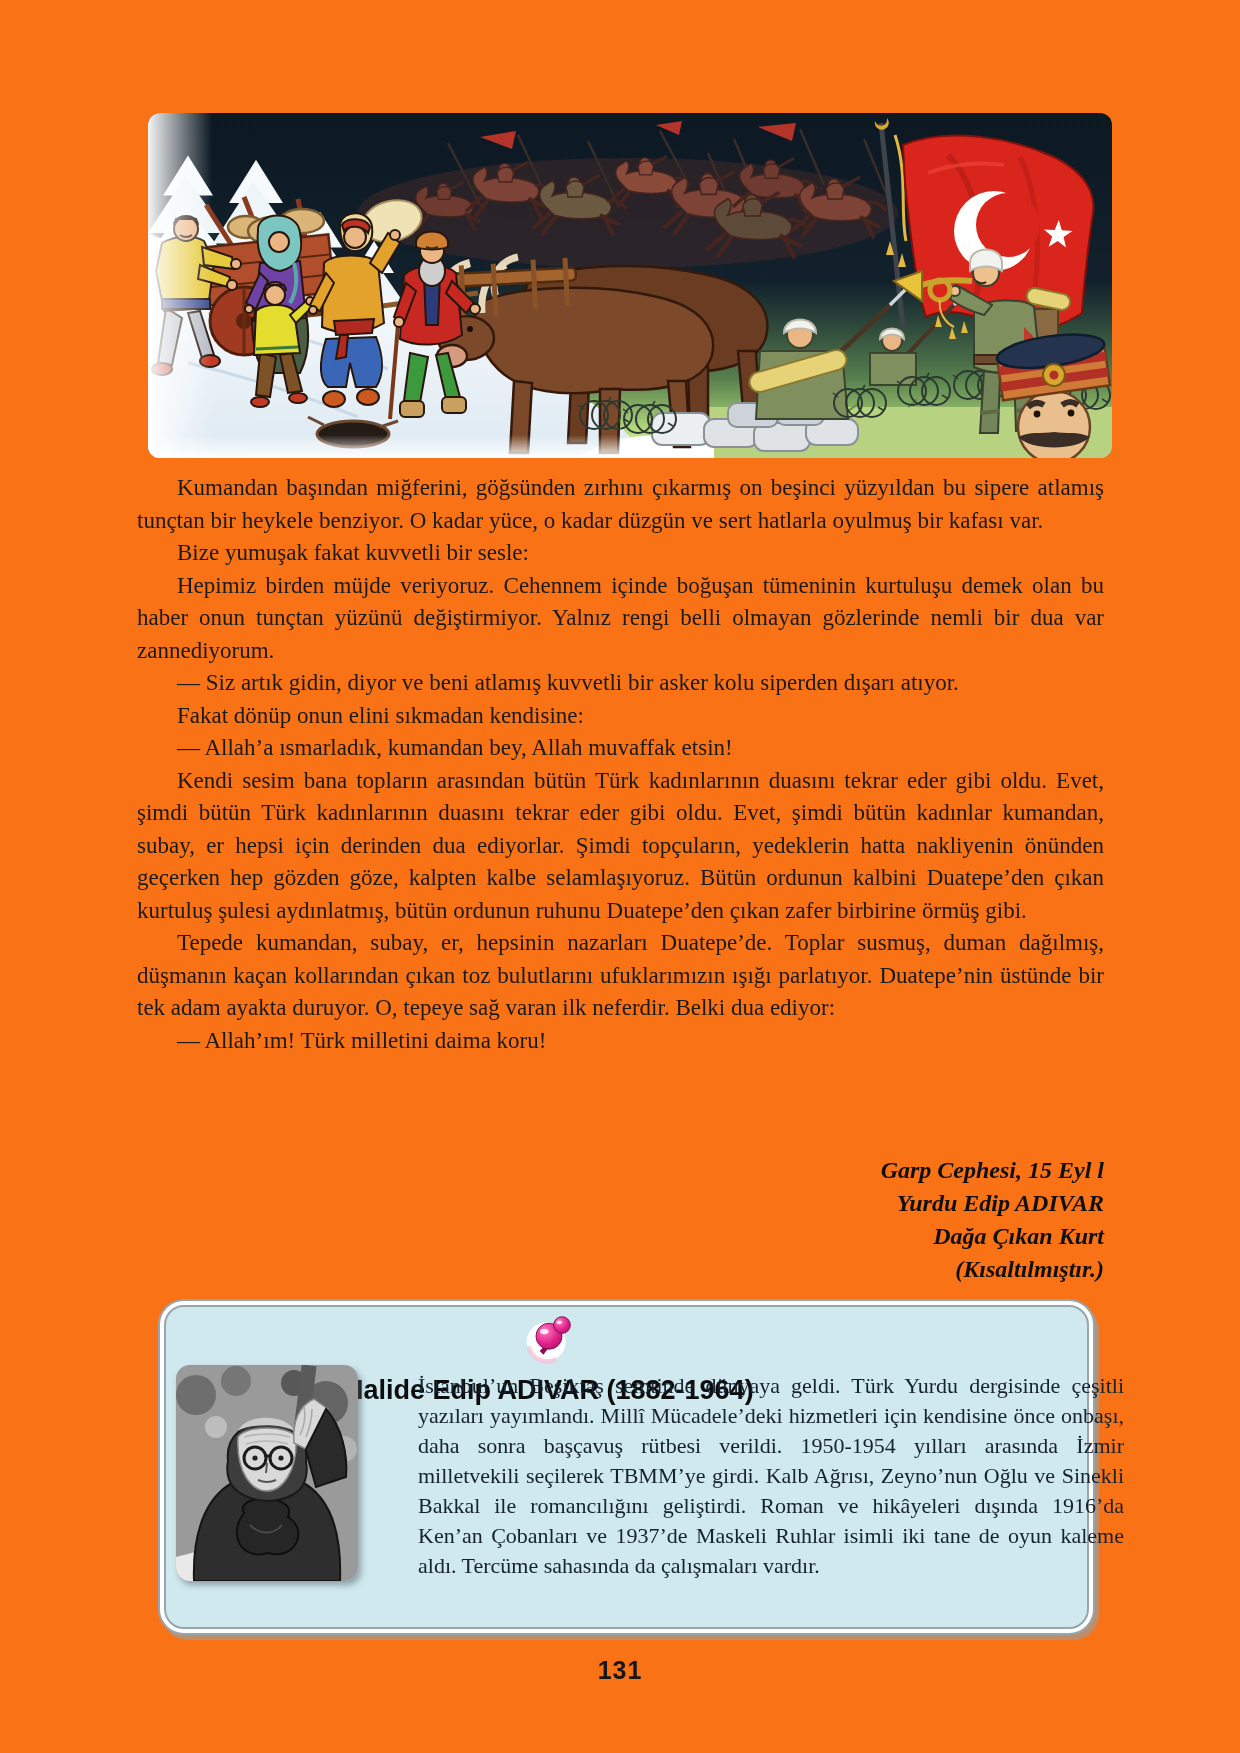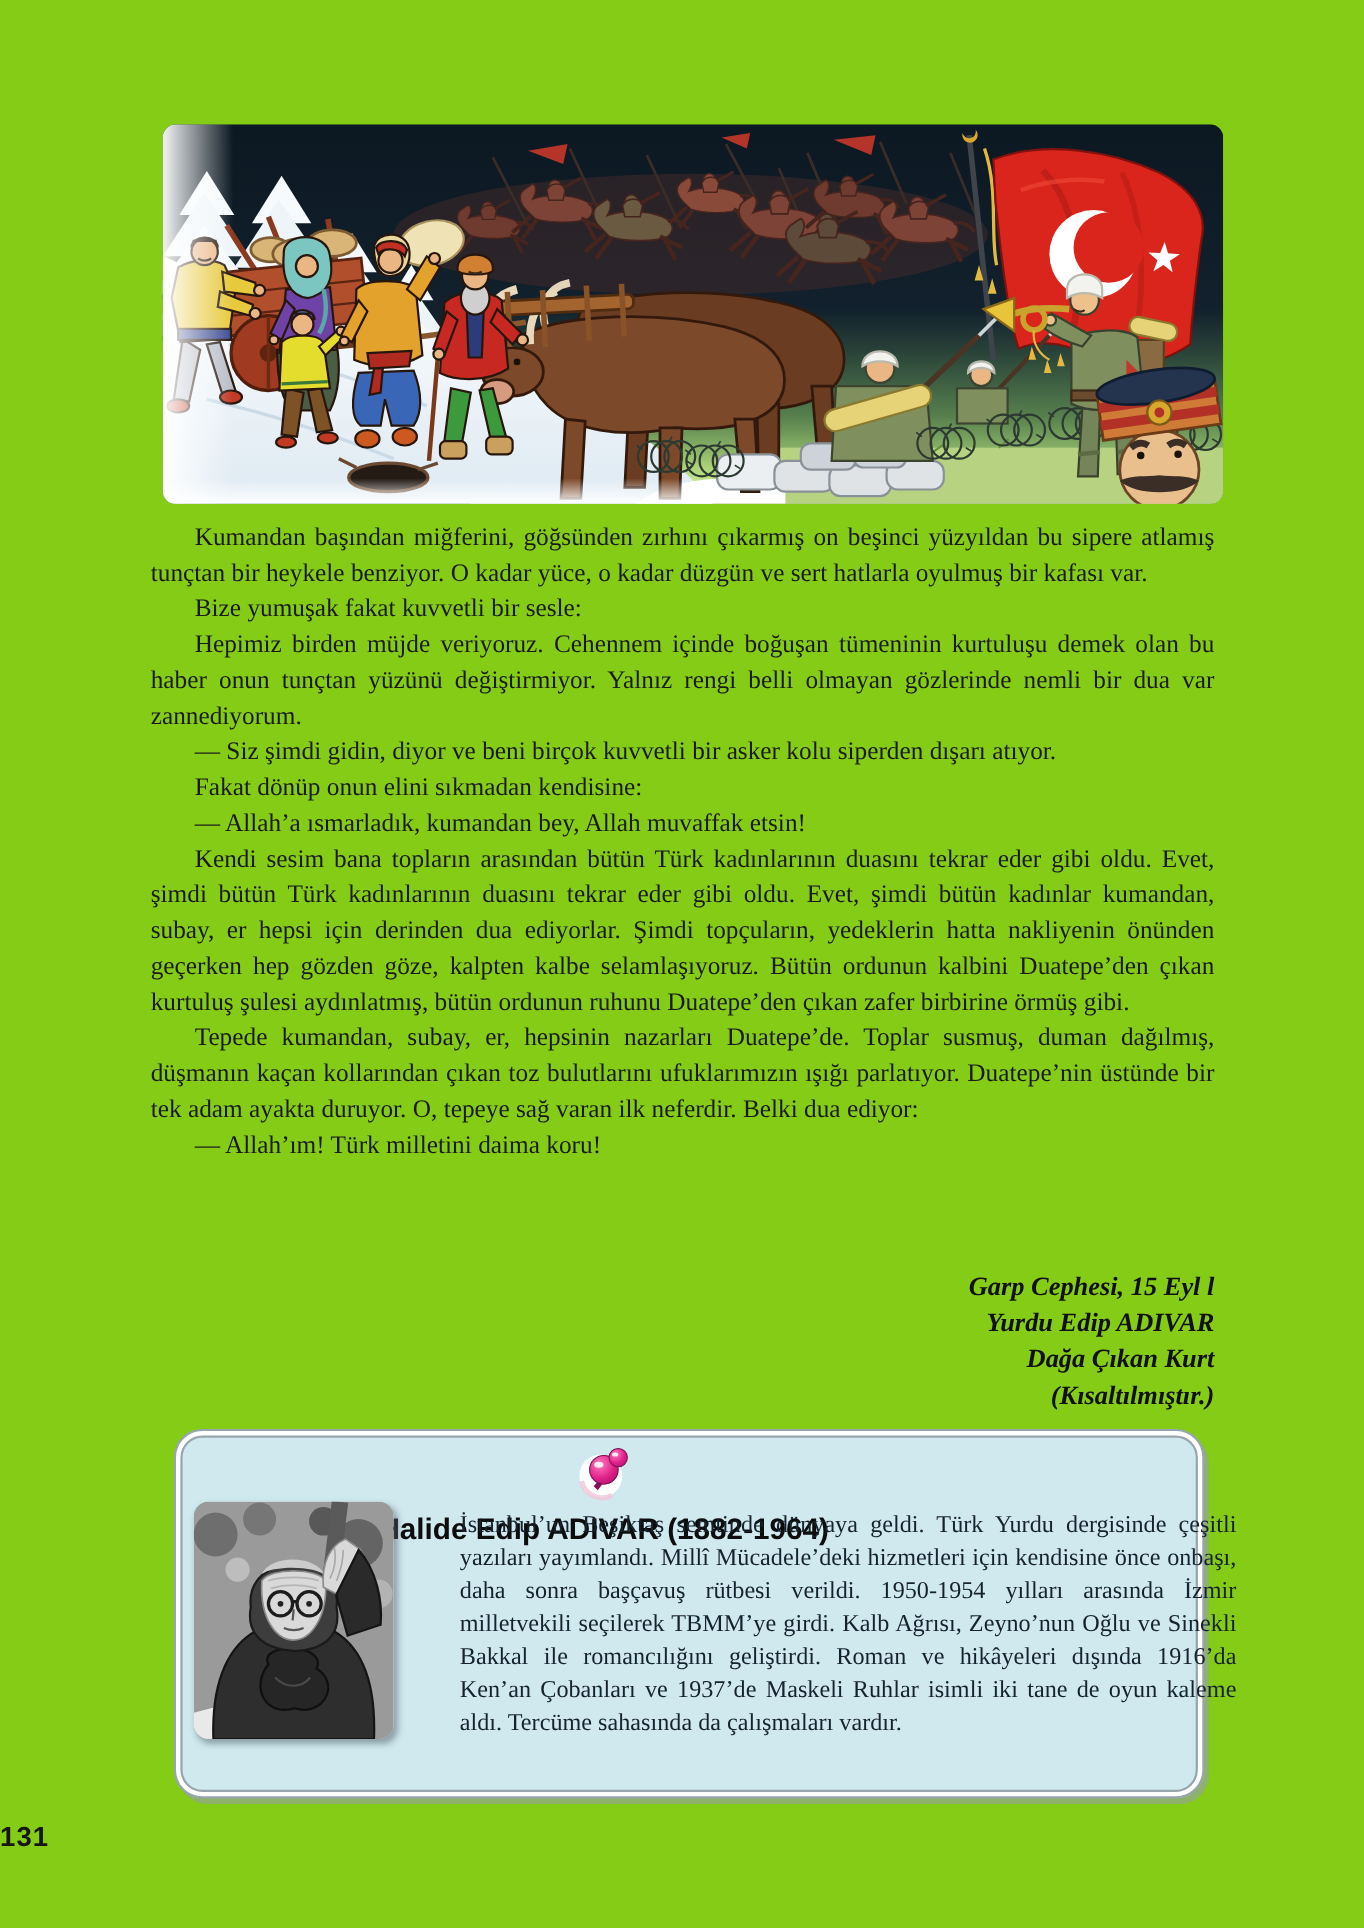--- a/index.html
+++ b/index.html
@@ -1,20 +1,20 @@
 <!DOCTYPE html>
 <html lang="tr"><head>
 <meta charset="utf-8">
 <style>
   html,body{margin:0;padding:0;}
   body{
     width:1240px;height:1753px;position:relative;background:#ffffff;
     font-family:"Liberation Serif","DejaVu Serif",serif;color:#1a1a1a;
   }
-  .page{position:absolute;inset:0;overflow:hidden;background:#84cc16;}
+  .page{position:absolute;inset:0;overflow:hidden;background:#f97316;}
 
   
   .illustration{position:absolute;left:148px;top:113px;width:964px;height:345px;}
 
   
   .story{
     position:absolute;left:137px;top:472px;width:967px;
     font-size:23px;line-height:32.5px;text-align:justify;
   }
   .story p{margin:0;text-indent:40px;}
@@ -44,21 +44,21 @@
   .bio-photo{
     position:absolute;left:10px;top:58px;width:182px;height:216px;border-radius:14px;
     overflow:hidden;box-shadow:3px 4px 6px rgba(90,100,110,.55);
   }
   .bio-text{
     position:absolute;left:212px;top:64px;width:706px;
     font-size:22px;line-height:30px;text-align:justify;color:#16222e;hyphens:auto;margin-left:40px;
   }
 
   .page-number{
-    position:absolute;top:1656px;left:0;width:100%;
+    position:absolute;top:1656px;left:0;width:100%;text-align:center;
     font-family:"Liberation Sans","DejaVu Sans",sans-serif;font-weight:bold;
     font-size:25px;color:#161616;letter-spacing:1px;
   }
 </style>
 </head>
 <body>
 
 <div class="page">
 
   <svg class="illustration" viewBox="0 0 964 345" aria-hidden="true">
@@ -376,21 +376,21 @@
 
       <rect x="0" y="0" width="64" height="345" fill="url(#fadeL)"></rect>
       <rect x="0" y="322" width="500" height="23" fill="url(#fadeB)"></rect>
     </g>
   </svg>
 
   <div class="story">
     <p>Kumandan başından miğferini, göğsünden zırhını çıkarmış on beşinci yüzyıldan bu sipere atlamış tunçtan bir heykele benziyor. O kadar yüce, o kadar düzgün ve sert hatlarla oyulmuş bir kafası var.</p>
     <p>Bize yumuşak fakat kuvvetli bir sesle:</p>
     <p>Hepimiz birden müjde veriyoruz. Cehennem içinde boğuşan tümeninin kurtuluşu demek olan bu haber onun tunçtan yüzünü değiştirmiyor. Yalnız rengi belli olmayan gözlerinde nemli bir dua var zannediyorum.</p>
-    <p>— Siz şimdi gidin, diyor ve beni birçok kuvvetli bir asker kolu siperden dışarı atıyor.</p>
+    <p>— Siz artık gidin, diyor ve beni atlamış kuvvetli bir asker kolu siperden dışarı atıyor.</p>
     <p>Fakat dönüp onun elini sıkmadan kendisine:</p>
     <p>— Allah’a ısmarladık, kumandan bey, Allah muvaffak etsin!</p>
     <p>Kendi sesim bana topların arasından bütün Türk kadınlarının duasını tekrar eder gibi oldu. Evet, şimdi bütün Türk kadınlarının duasını tekrar eder gibi oldu. Evet, şimdi bütün kadınlar kumandan, subay, er hepsi için derinden dua ediyorlar. Şimdi topçuların, yedeklerin hatta nakliyenin önünden geçerken hep gözden göze, kalpten kalbe selamlaşıyoruz. Bütün ordunun kalbini Duatepe’den çıkan kurtuluş şulesi aydınlatmış, bütün ordunun ruhunu Duatepe’den çıkan zafer birbirine örmüş gibi.</p>
     <p>Tepede kumandan, subay, er, hepsinin nazarları Duatepe’de. Toplar susmuş, duman dağılmış, düşmanın kaçan kollarından çıkan toz bulutlarını ufuklarımızın ışığı parlatıyor. Duatepe’nin üstünde bir tek adam ayakta duruyor. O, tepeye sağ varan ilk neferdir. Belki dua ediyor:</p>
     <p>— Allah’ım! Türk milletini daima koru!</p>
   </div>
 
   <div class="attribution">
     <div>Garp Cephesi, 15 Eyl l</div>
     <div>Yurdu Edip ADIVAR</div>

